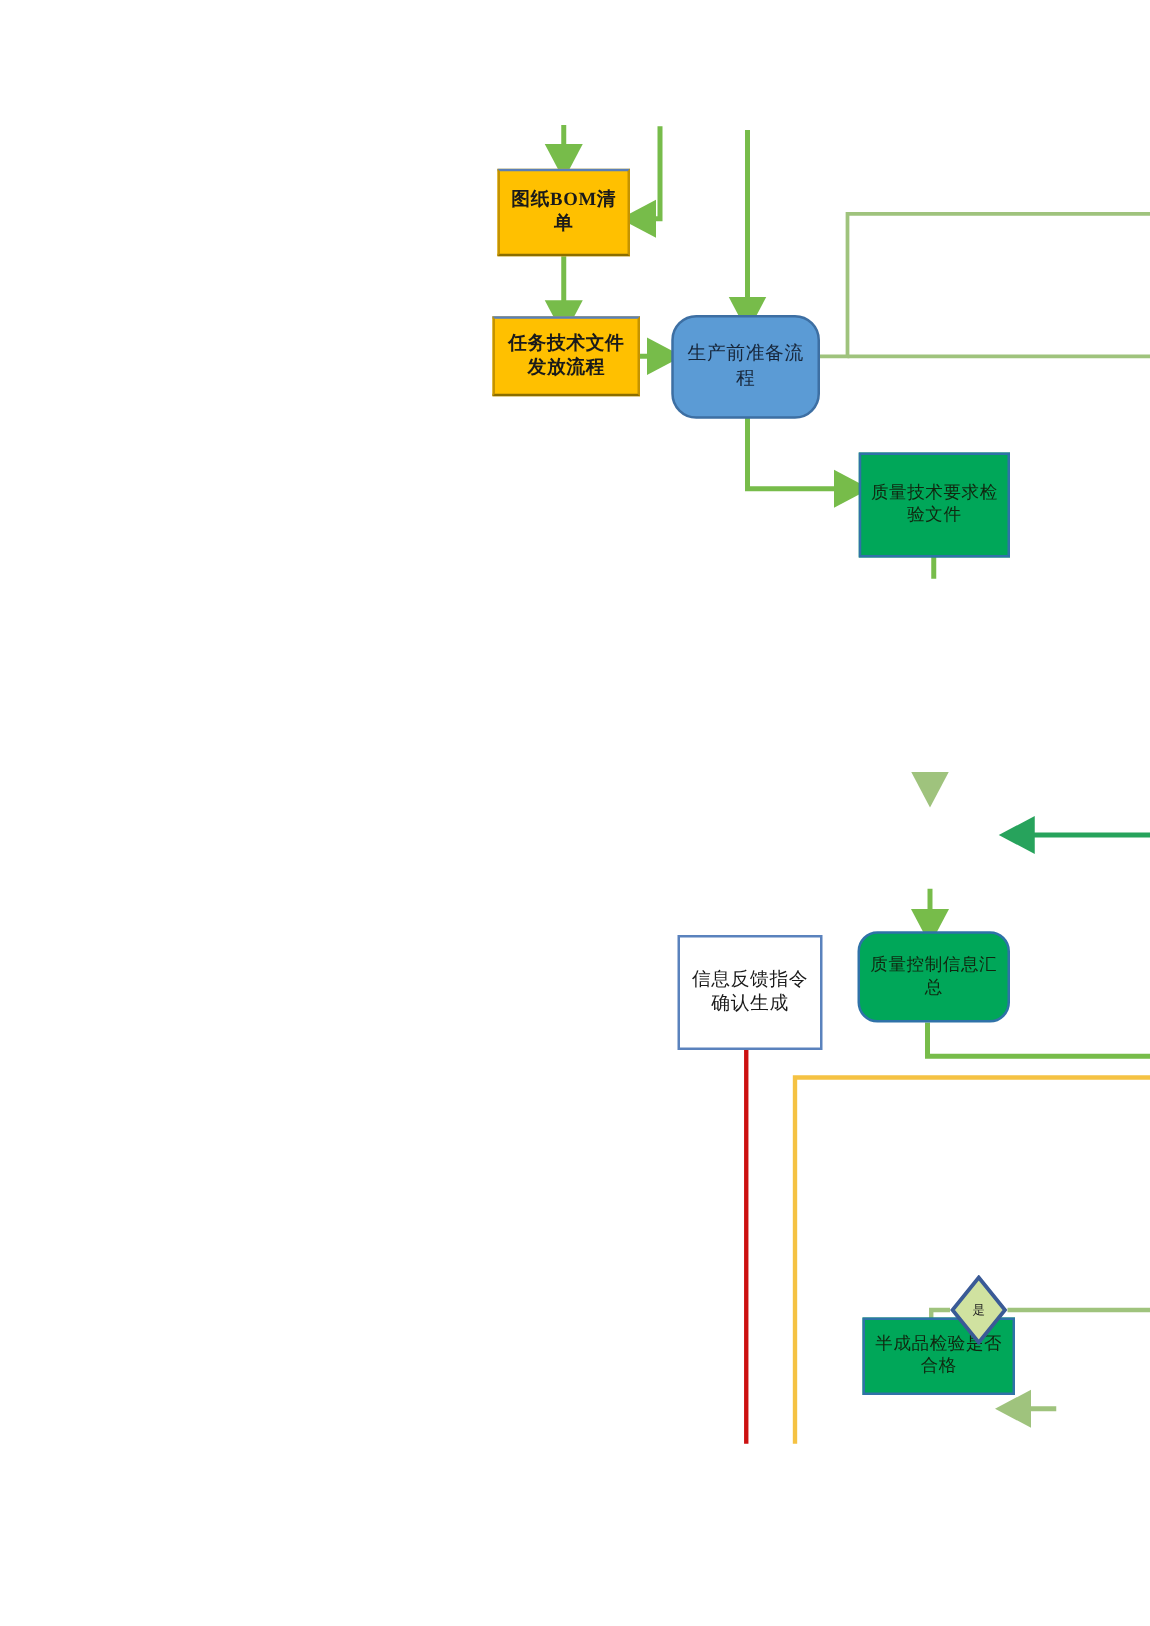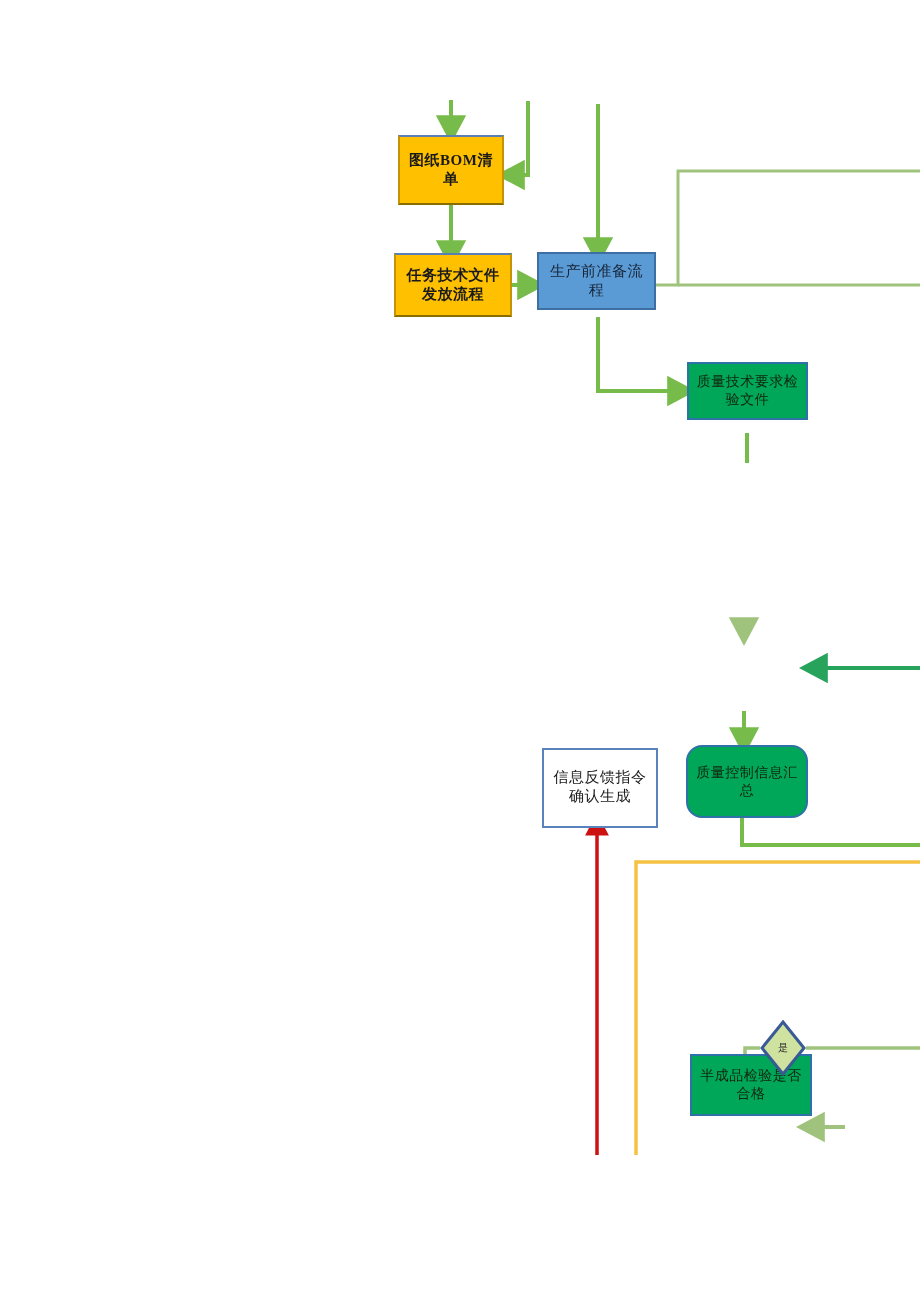--- a/index.html
+++ b/index.html
@@ -186,34 +186,34 @@
   </svg>
 
   <div class="node orange" style="left:398px; top:135px; width:106px; height:70px;">
     <span class="node-label">图纸BOM清单</span>
   </div>
 
   <div class="node orange" style="left:394px; top:253px; width:118px; height:64px;">
     <span class="node-label">任务技术文件发放流程</span>
   </div>
 
-  <div class="node blue" style="left:537px; top:252px; width:119px; height:58px;">
+  <div class="node blue" style="left:537px; top:252px; width:119px; height:83px;border-radius:20px;">
     <span class="node-label">生产前准备流程</span>
   </div>
 
-  <div class="node green" style="left:687px; top:362px; width:121px; height:58px;">
+  <div class="node green" style="left:687px; top:362px; width:121px; height:84px;">
     <span class="node-label">质量技术要求检验文件</span>
   </div>
 
 
   <div class="node green" style="left:686px; top:745px; width:122px; height:73px;border-radius:16px;">
     <span class="node-label">质量控制信息汇总</span>
   </div>
 
-  <div class="node white" style="left:542px; top:748px; width:116px; height:80px;font-family:Liberation Mono, monospace;">
+  <div class="node white" style="left:542px; top:748px; width:116px; height:92px;">
     <span class="node-label">信息反馈指令确认生成</span>
   </div>
 
   <div class="node green" style="left:690px; top:1054px; width:122px; height:62px;">
     <span class="node-label">半成品检验是否合格</span>
   </div>
 
   <div class="diamond-wrap" style="left:760px; top:1020px; width:46px; height:56px;">
     <svg width="46" height="56" viewBox="0 0 46 56" xmlns="http://www.w3.org/2000/svg">
       <polygon points="23,2 44,28 23,54 2,28" fill="#d0e2a0" stroke="#3a5a96" stroke-width="3"></polygon>

